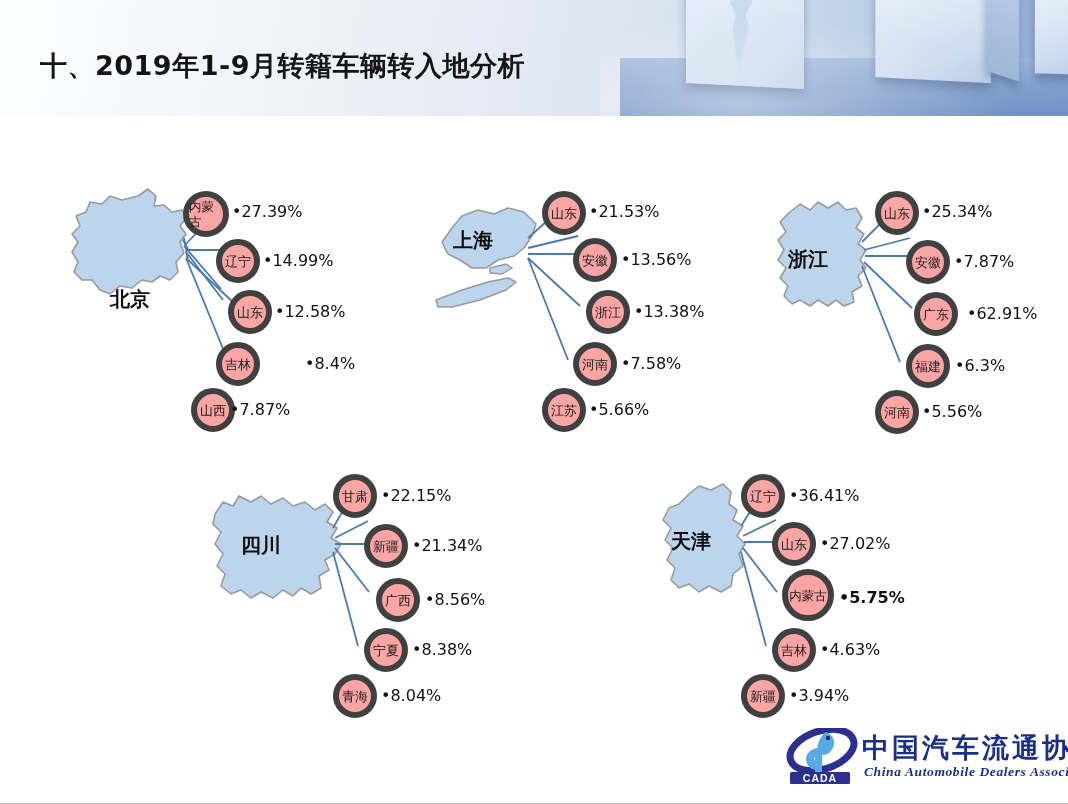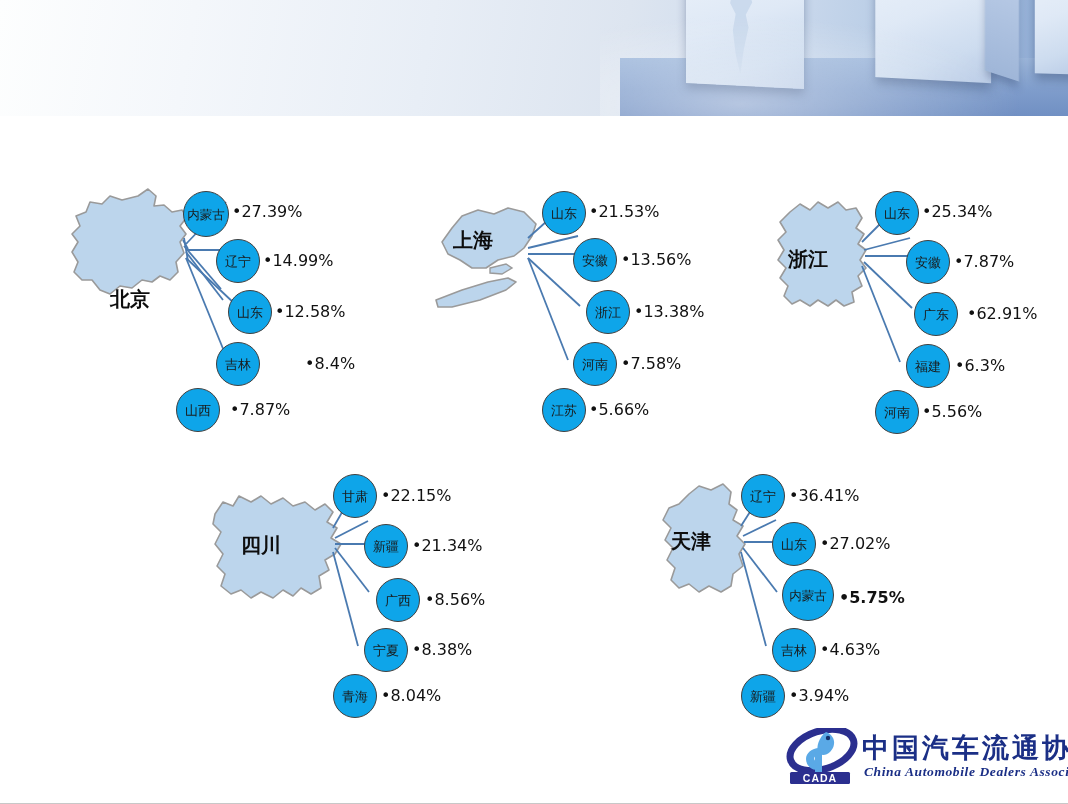--- a/index.html
+++ b/index.html
@@ -64,22 +64,22 @@
   }
 
   
   .canvas{position:absolute;left:0;top:116px;width:1068px;height:688px;}
   .cluster{position:absolute;}
   .cluster svg{position:absolute;left:0;top:0;overflow:visible;}
 
   .node{
     position:absolute;
     border-radius:50%;
-    background:#0ea5e9;
-    border:1px solid #404040;
+    background:#fca5a5;
+    border:6px solid #404040;
     display:flex;align-items:center;justify-content:center;
     color:#1a1a1a;
     font-size:13px;line-height:15px;
     font-family:"DejaVu Sans","Liberation Sans",sans-serif;
     box-sizing:border-box;
   }
   .node.two-line{font-size:12.5px;line-height:15px;}
 
   .pct{
     position:absolute;
@@ -118,20 +118,21 @@
   <div class="header-floor"></div>
   <div class="cube c1">
       <div class="map"></div>
     </div>
   <div class="cube c2">
       <div class="map"></div>
     </div>
   <div class="cube c2side"></div>
   <div class="cube c3"></div>
   <div class="header-sheen"></div>
+  <div class="header-title">十、2019年1-9月转籍车辆转入地分析</div>
 </div>
 
 <div class="canvas">
 
   <div class="cluster" style="left:60px;top:60px;width:330px;height:260px;">
     <svg width="330" height="260" viewBox="0 0 330 260">
       <path d="M78 20 L88 13 L96 20 L94 30 L104 29 L112 36 L122 34 L127 41 L120 50 L126 58 L120 66 L124 77 L116 86 L118 96 L110 104
            L100 100 L92 106 L82 104 L72 112 L60 110 L50 118 L40 114 L32 104 L22 104 L14 96 L18 86 L12 76 L18 66 L12 58 L20 50
            L16 40 L26 36 L30 26 L42 28 L50 20 L62 24 Z" fill="#bcd5ec" stroke="#9a9a9a" stroke-width="1.6" stroke-linejoin="round"></path>
       <g stroke="#4a7ab0" stroke-width="1.8" fill="none">
@@ -155,21 +156,21 @@
 
     <div class="node" style="left:156px;top:63px;width:44px;height:44px;">辽宁</div>
     <div class="pct" style="left:203px;top:75px;"><span>•</span><span>14.99%</span></div>
 
     <div class="node" style="left:168px;top:114px;width:44px;height:44px;">山东</div>
     <div class="pct" style="left:215px;top:126px;"><span>•</span><span>12.58%</span></div>
 
     <div class="node" style="left:156px;top:166px;width:44px;height:44px;">吉林</div>
     <div class="pct" style="left:203px;top:178px;margin-left:42px;"><span>•</span><span>8.4%</span></div>
 
-    <div class="node" style="left:116px;top:212px;width:44px;height:44px;font-family:Liberation Serif, serif;">山西</div>
+    <div class="node" style="left:131px;top:212px;width:44px;height:44px;font-family:Liberation Serif, serif;">山西</div>
     <div class="pct" style="left:170px;top:224px;"><span>•</span><span>7.87%</span></div>
   </div>
 
   <div class="cluster" style="left:428px;top:60px;width:330px;height:260px;">
     <svg width="330" height="260" viewBox="0 0 330 260">
       <g>
         <path d="M24 52 L34 40 L50 34 L66 38 L80 32 L96 36 L108 48 L104 60 L96 72 L86 80 L70 84 L58 92 L44 92 L32 84 L20 78 L14 66 Z" fill="#bcd5ec" stroke="#9a9a9a" stroke-width="1.6" stroke-linejoin="round"></path>
         <path d="M62 92 L78 88 L84 92 L74 98 L62 97 Z" fill="#bcd5ec" stroke="#9a9a9a" stroke-width="1.4"></path>
         <path d="M8 124 L34 114 L60 106 L80 102 L88 106 L78 114 L52 124 L24 131 L10 131 Z" fill="#bcd5ec" stroke="#9a9a9a" stroke-width="1.6" stroke-linejoin="round"></path>
       </g>

